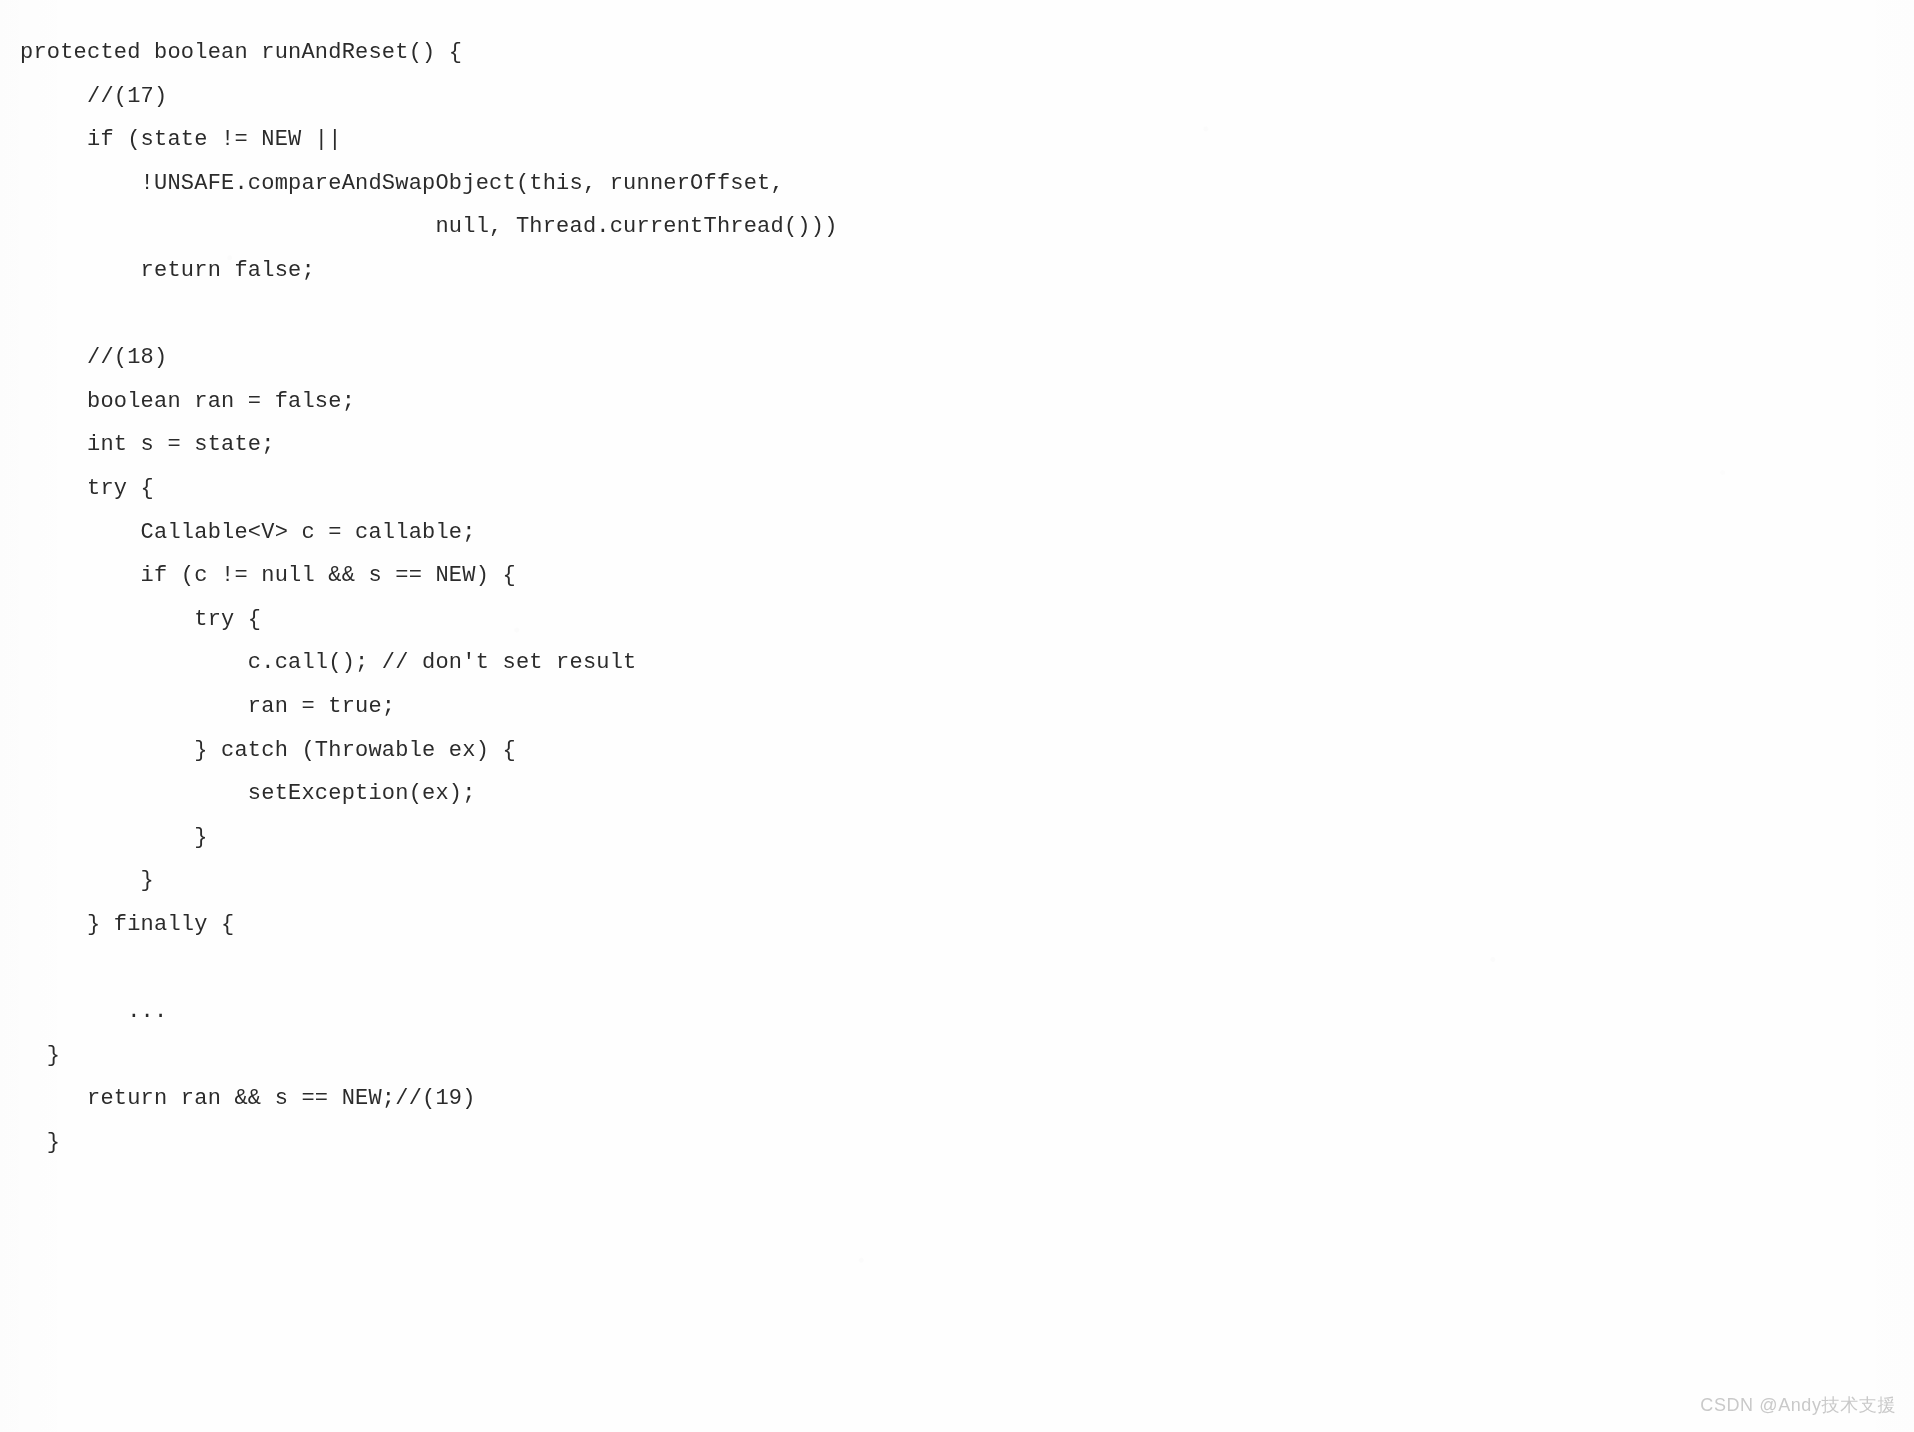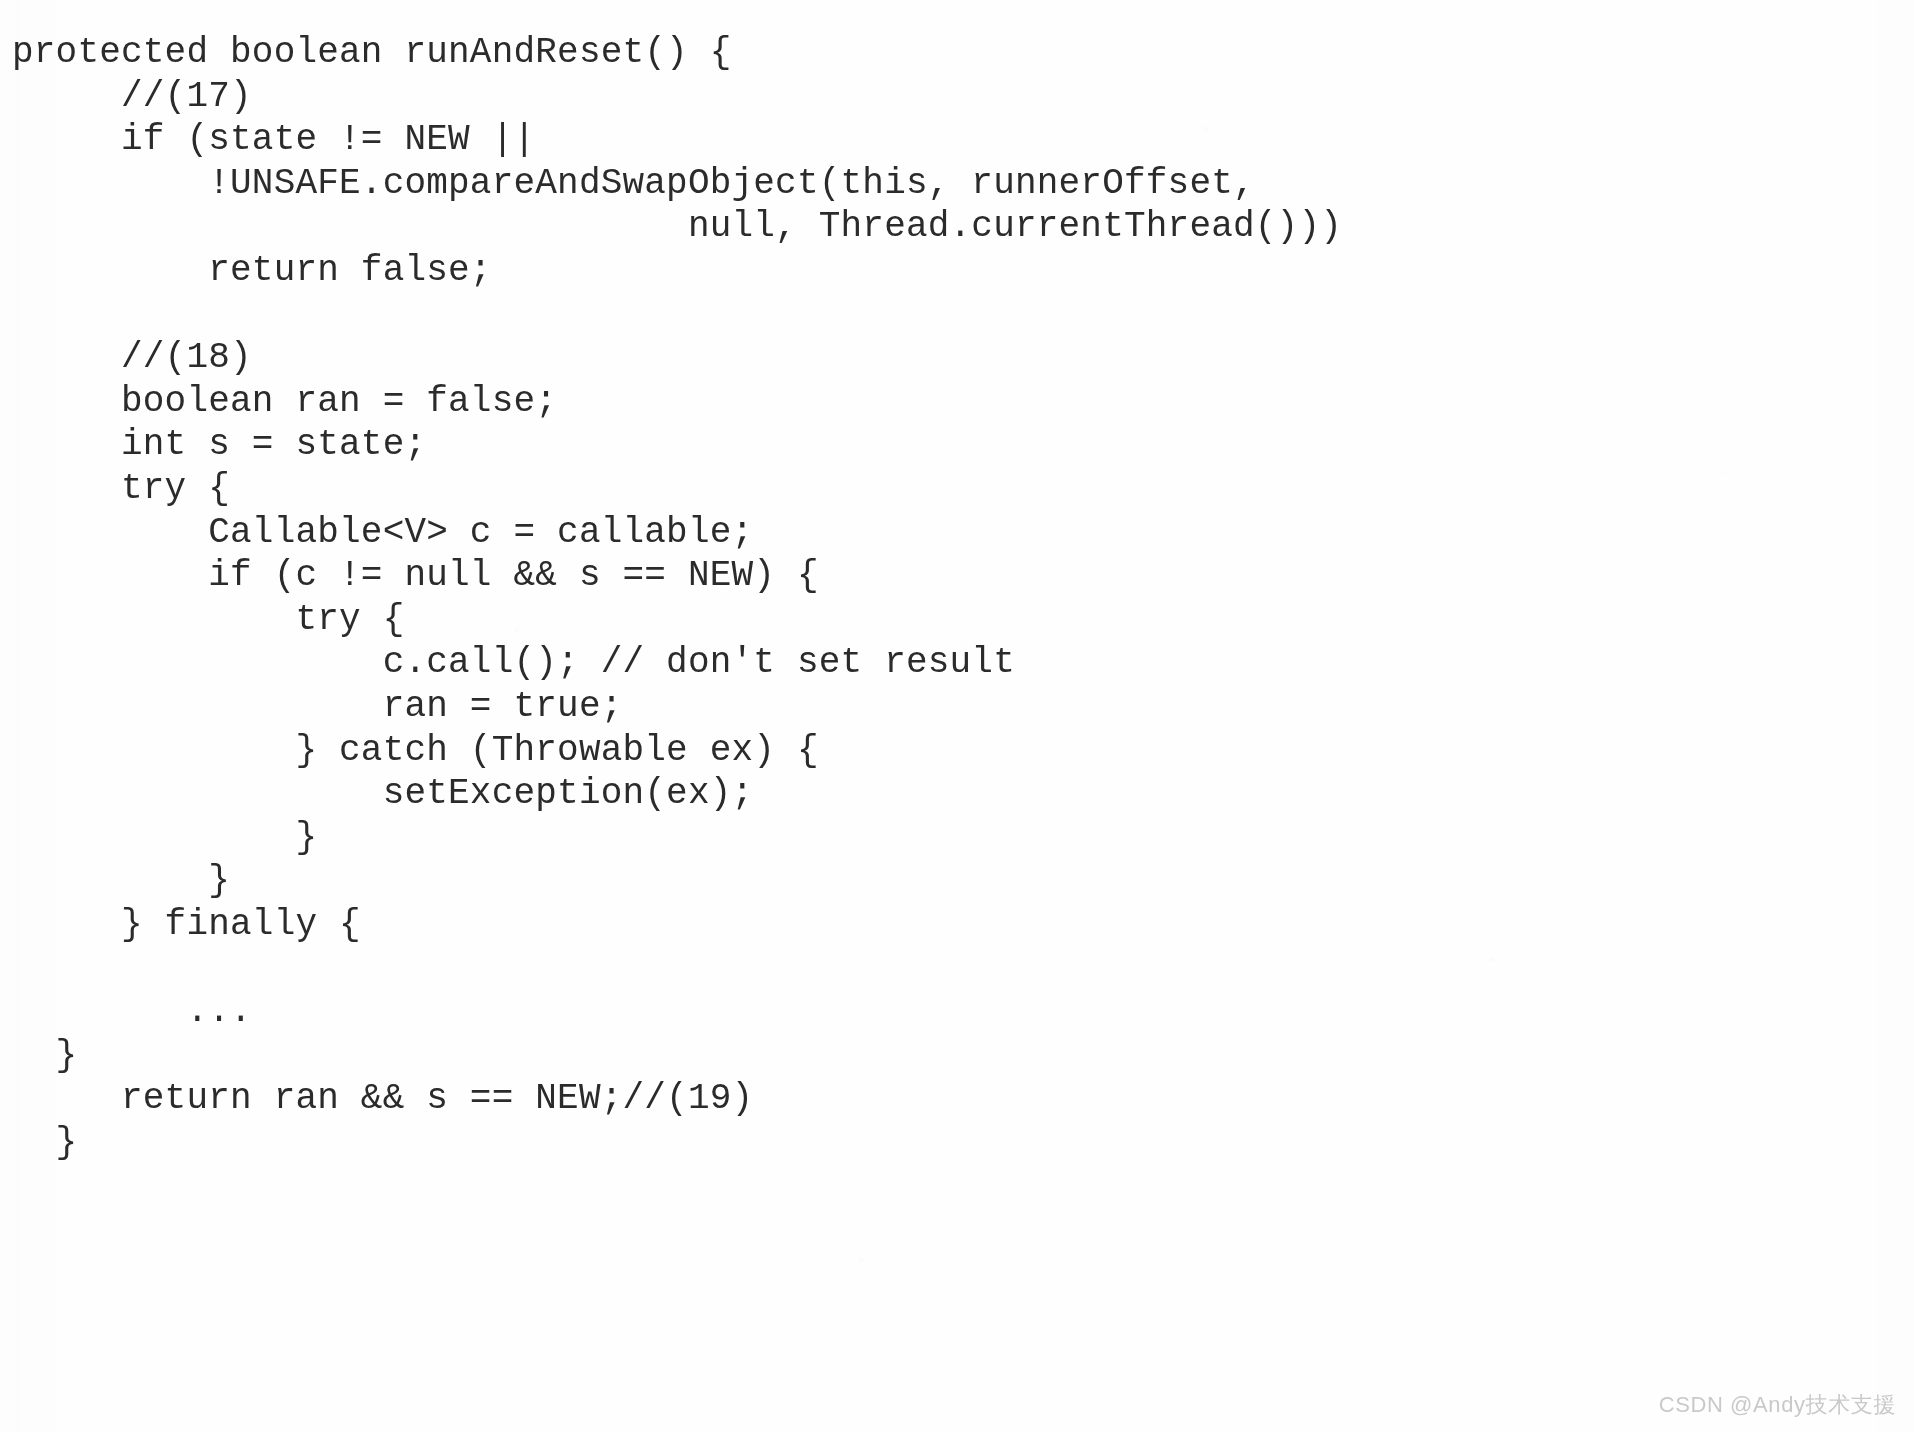--- a/index.html
+++ b/index.html
@@ -41,37 +41,37 @@
     left: 0;
     top: 0;
     right: 0;
     padding: 18px 0 0 0;
   }
 
   .code-line {
     display: block;
     height: 43.6px;
     line-height: 43.6px;
-    font-size: 36px;
+    font-size: 22px;
     letter-spacing: 0.2px;
     color: #2b2b2b;
     white-space: pre;
-    padding-left: 12px;
+    padding-left: 20px;
     font-family: "Liberation Mono", "DejaVu Sans Mono", monospace;
   }
 
   .code-line.blank {
     color: transparent;
   }
 
   #watermark {
     position: absolute;
     right: 18px;
     bottom: 14px;
-    font-size: 22px;
+    font-size: 18px;
     line-height: 26px;
     color: #c9c9c9;
     font-family: "Liberation Sans", "DejaVu Sans", sans-serif;
     letter-spacing: 0.6px;
     white-space: pre;
     user-select: none;
   }
 </style>
 </head>
 <body>

